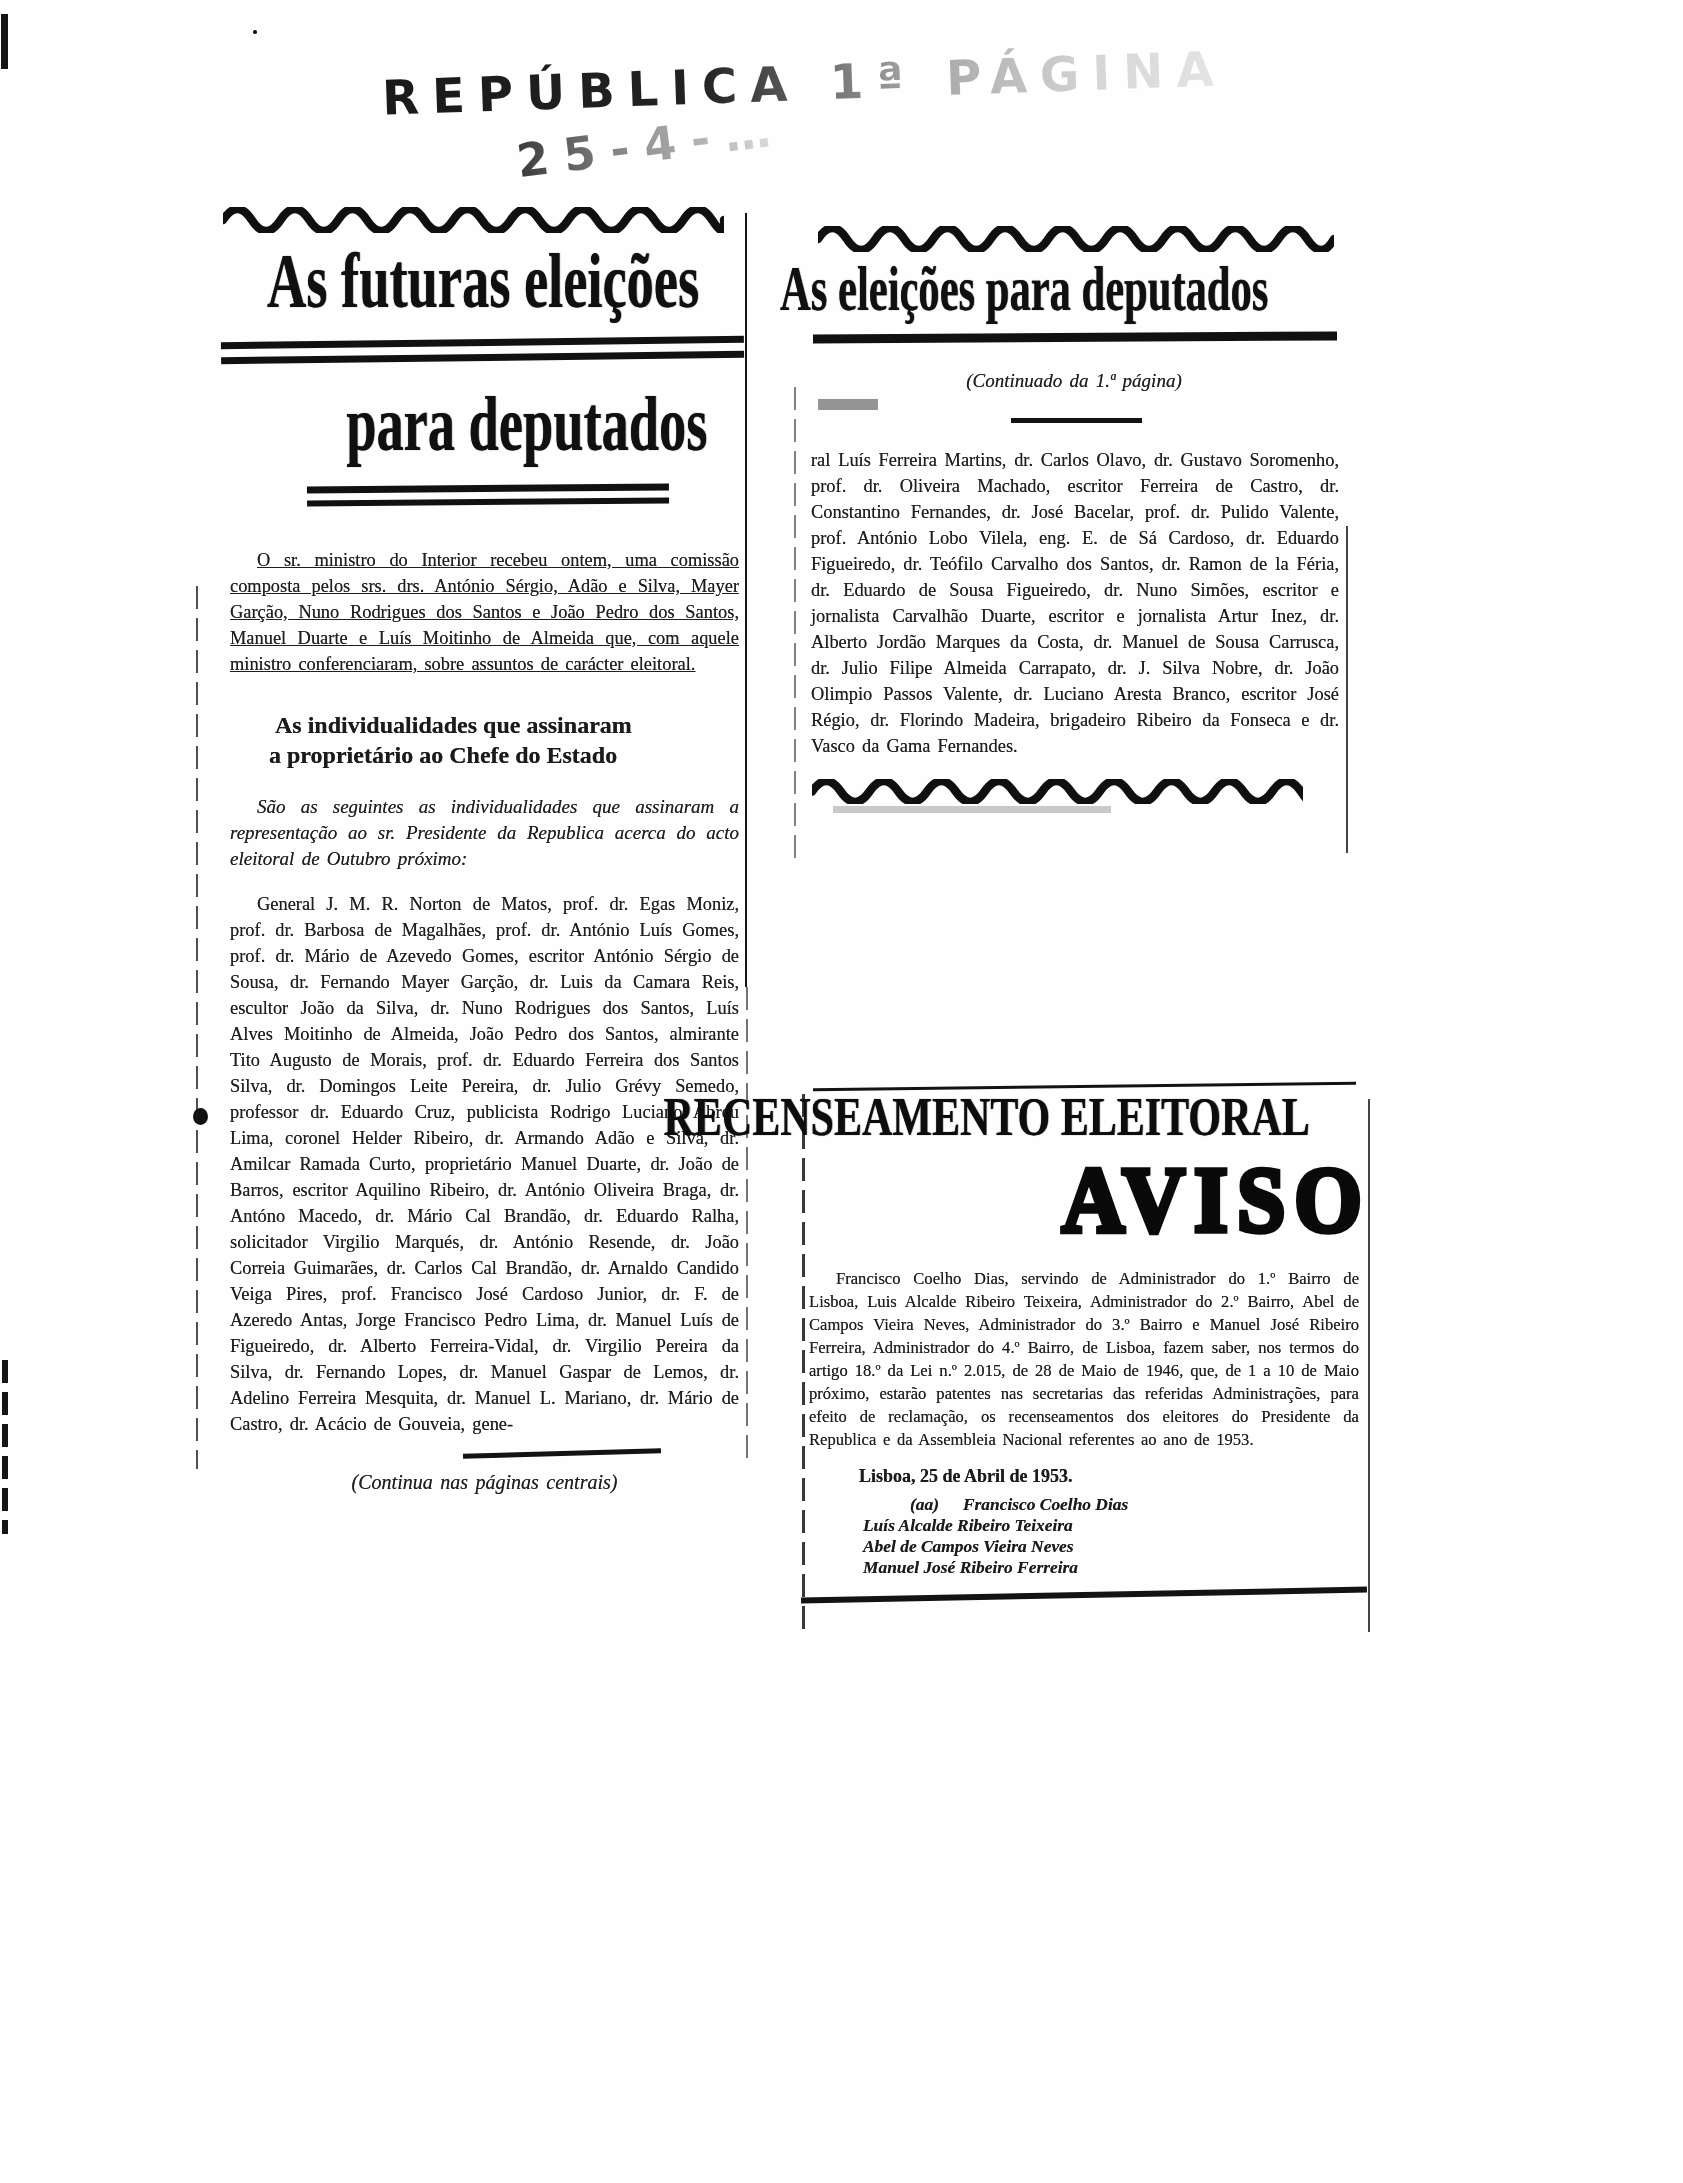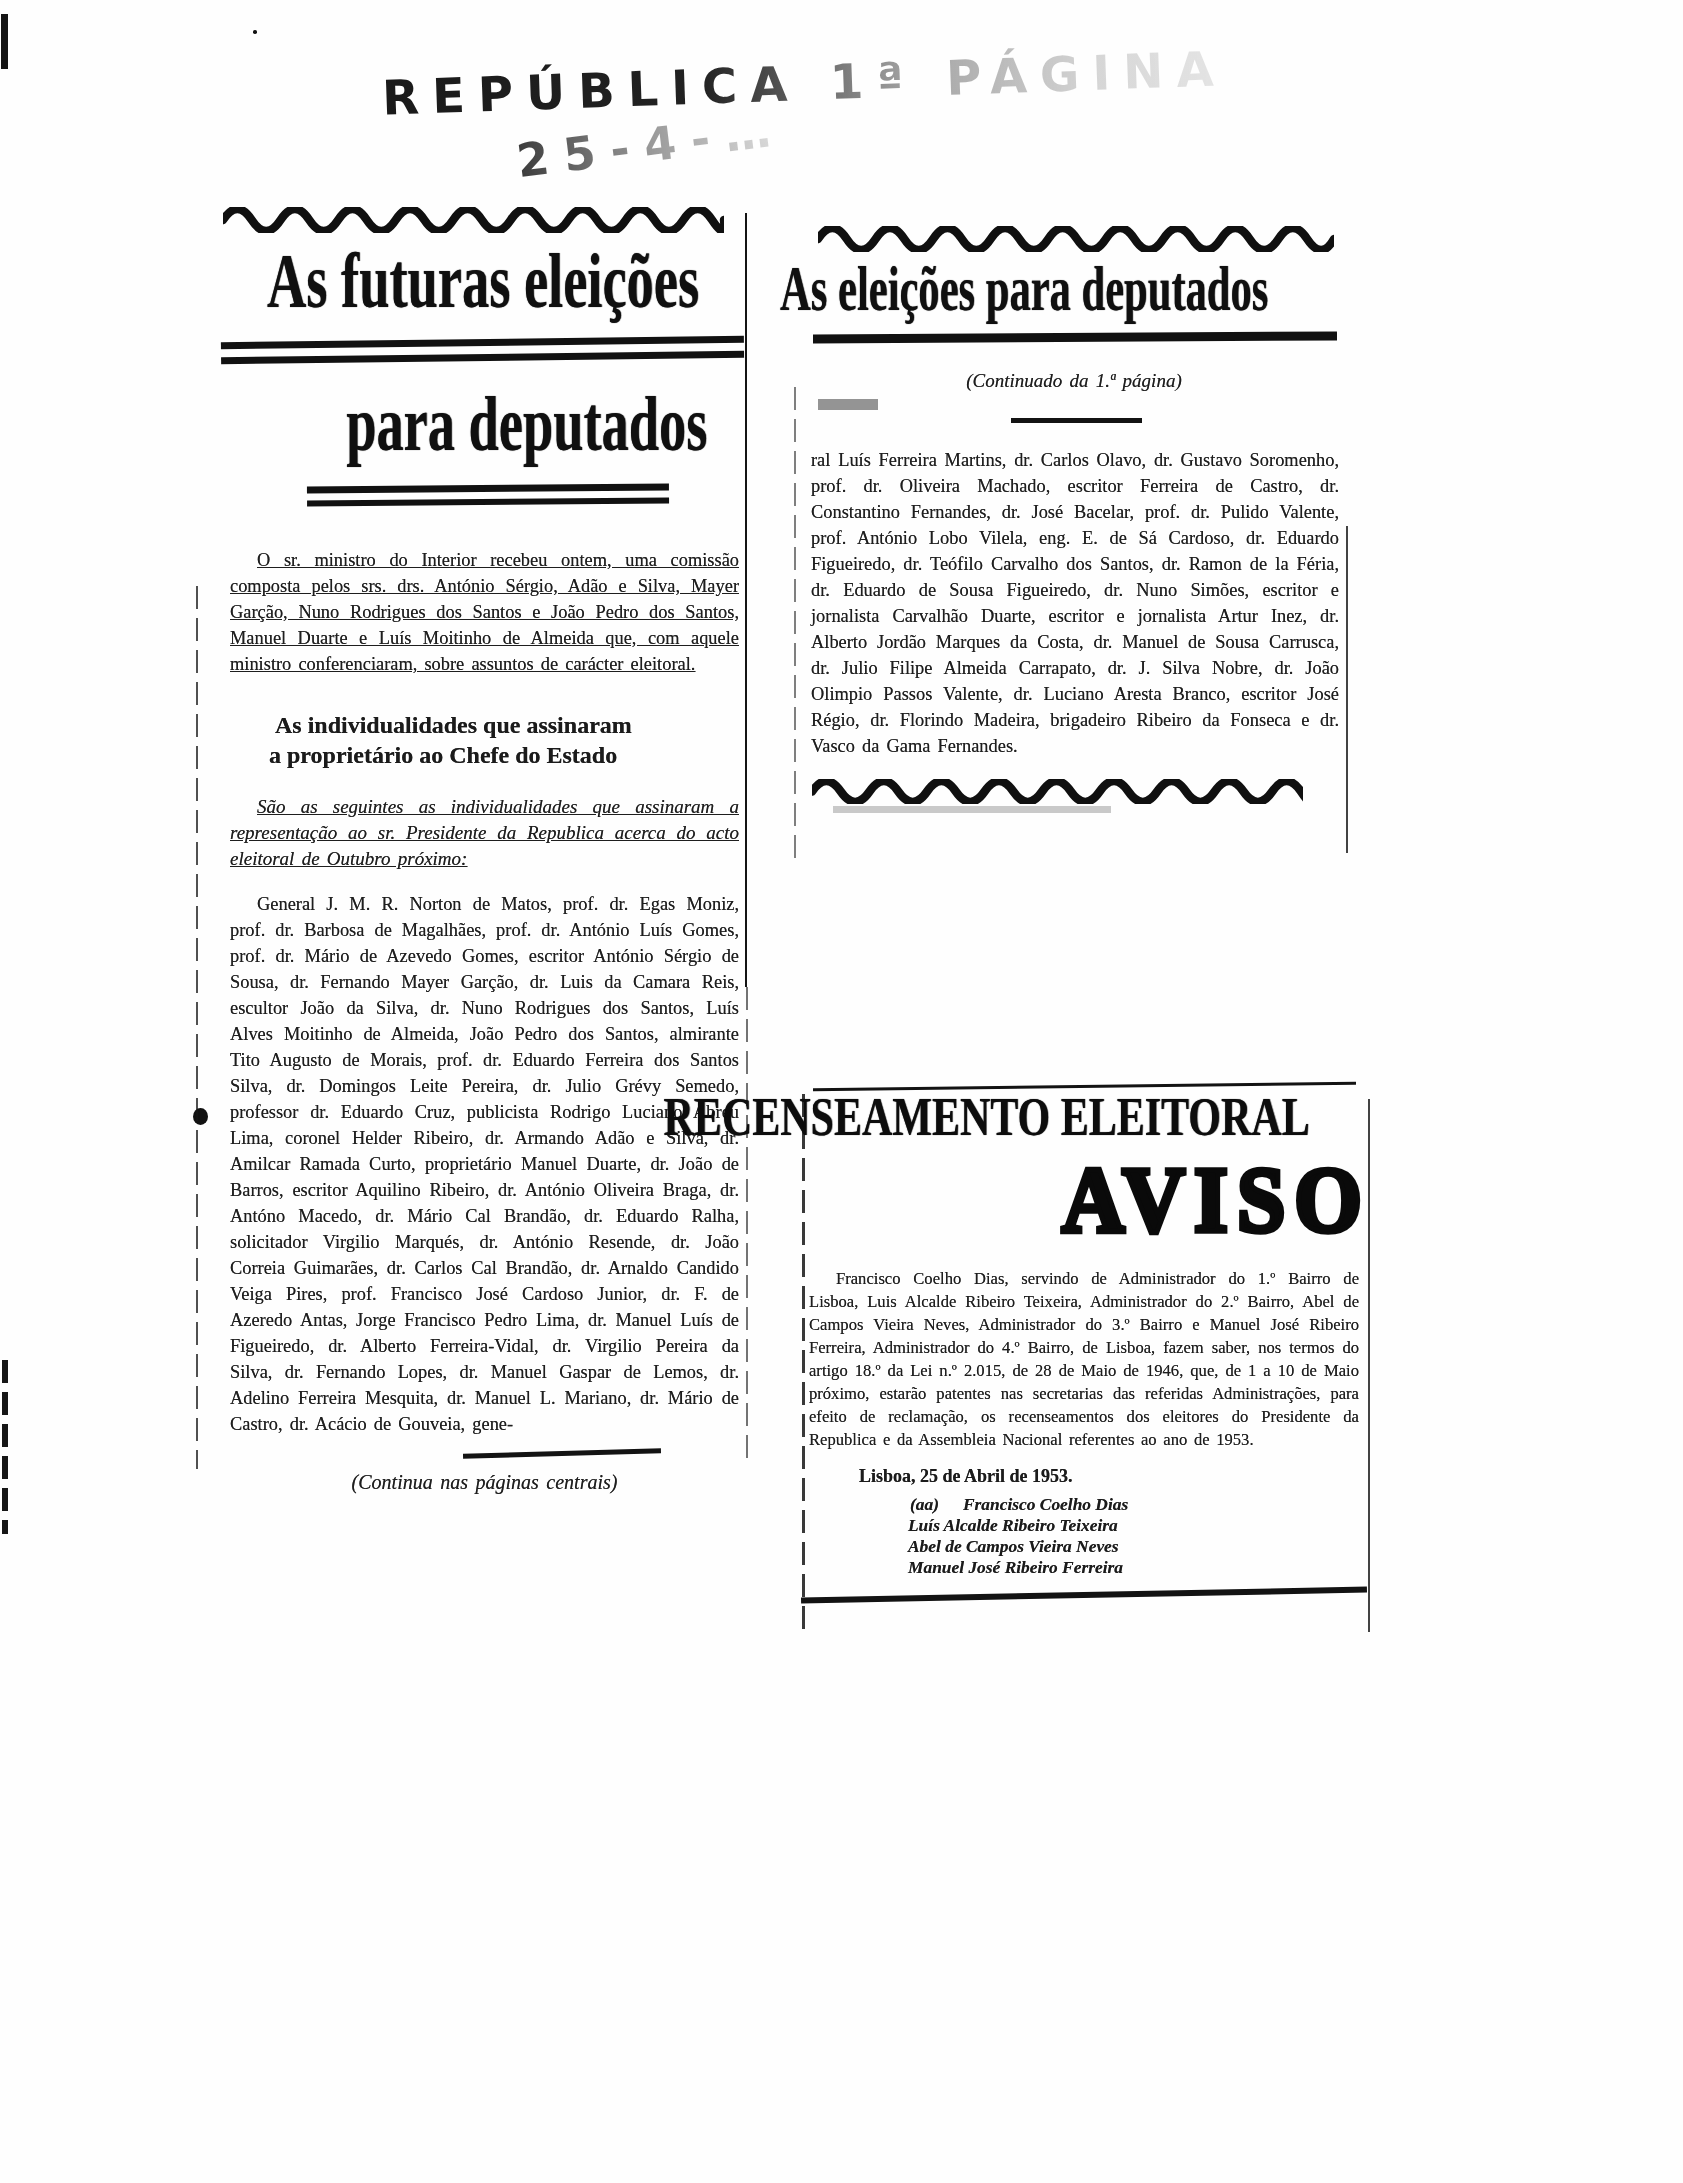--- a/index.html
+++ b/index.html
@@ -69,21 +69,21 @@
     font-weight:700; font-size:87px; letter-spacing:9px; color:#0a0a0a;
     -webkit-text-stroke:5px #0a0a0a;
     text-shadow:0 0 1.5px rgba(0,0,0,.8);
     transform:scaleY(1.08);
   }
   #clip-aviso .body-text { font-size:16.6px; line-height:23px; padding:0 12px 0 14px; }
   .dateline { font-size:18px; font-weight:700; margin:15px 0 0 64px;
               text-shadow:0 0 0.5px rgba(0,0,0,.7); }
   .sigs { font-style:italic; font-weight:700; font-size:17.4px; line-height:21px; margin-top:7px;
           text-shadow:0 0 0.5px rgba(0,0,0,.6); }
-  .sig-row { margin-left:113px; }
+  .sig-row { margin-left:68px; }
   .sig-first { margin-left:115px; }
   .sig-prefix { display:inline-block; width:53px; }
 
   
   .edge-line { background:#141414; }
   .dashed-v {
     background:repeating-linear-gradient(180deg,#161616 0 23px,rgba(0,0,0,0) 23px 32px);
   }
   .speck { background:#111; border-radius:50%; }
   .smudge { background:rgba(20,20,20,.45); }
@@ -132,21 +132,21 @@
   </div>
 
   <div class="body-col">
     <p class="body-text indent" style="margin:42px 0 0 0;text-decoration:underline;">O sr. ministro do Interior recebeu ontem, uma comissão composta pelos srs. drs. António Sérgio, Adão e Silva, Mayer Garção, Nuno Rodrigues dos Santos e João Pedro dos Santos, Manuel Duarte e Luís Moitinho de Almeida que, com aquele ministro conferenciaram, sobre assuntos de carácter eleitoral.</p>
 
     <div style="margin-top:33px;">
       <div class="subhead">As individualidades que assinaram</div>
       <div class="subhead" style="padding-left:39px;">a proprietário ao Chefe do Estado</div>
     </div>
 
-    <p class="body-text lead italic indent" style="margin:24px 0 16px 0;text-decoration:underline;">São as seguintes as individualidades que assinaram a representação ao sr. Presidente da Republica acerca do acto eleitoral de Outubro próximo:</p>
+    <p class="body-text lead italic indent" style="margin:24px 0 16px 0;">São as seguintes as individualidades que assinaram a representação ao sr. Presidente da Republica acerca do acto eleitoral de Outubro próximo:</p>
 
     <p class="body-text indent" style="margin:19px 0 0 0;">General J. M. R. Norton de Matos, prof. dr. Egas Moniz, prof. dr. Barbosa de Magalhães, prof. dr. António Luís Gomes, prof. dr. Mário de Azevedo Gomes, escritor António Sérgio de Sousa, dr. Fernando Mayer Garção, dr. Luis da Camara Reis, escultor João da Silva, dr. Nuno Rodrigues dos Santos, Luís Alves Moitinho de Almeida, João Pedro dos Santos, almirante Tito Augusto de Morais, prof. dr. Eduardo Ferreira dos Santos Silva, dr. Domingos Leite Pereira, dr. Julio Grévy Semedo, professor dr. Eduardo Cruz, publicista Rodrigo Luciano Abreu Lima, coronel Helder Ribeiro, dr. Armando Adão e Silva, dr. Amilcar Ramada Curto, proprietário Manuel Duarte, dr. João de Barros, escritor Aquilino Ribeiro, dr. António Oliveira Braga, dr. Antóno Macedo, dr. Mário Cal Brandão, dr. Eduardo Ralha, solicitador Virgilio Marqués, dr. António Resende, dr. João Correia Guimarães, dr. Carlos Cal Brandão, dr. Arnaldo Candido Veiga Pires, prof. Francisco José Cardoso Junior, dr. F. de Azeredo Antas, Jorge Francisco Pedro Lima, dr. Manuel Luís de Figueiredo, dr. Alberto Ferreira-Vidal, dr. Virgilio Pereira da Silva, dr. Fernando Lopes, dr. Manuel Gaspar de Lemos, dr. Adelino Ferreira Mesquita, dr. Manuel L. Mariano, dr. Mário de Castro, dr. Acácio de Gouveia, gene-</p>
 
     <div class="rule" style="width:198px;height:5px;margin:14px 0 0 233px;transform:rotate(-1.6deg);"></div>
 
     <p class="body-text italic center" style="font-size:20px;margin:13px 0 0 0;font-family:Liberation Serif, serif;">(Continua nas páginas centrais)</p>
   </div>
 </div>
 
 <div id="clip-right" class="clipping">

